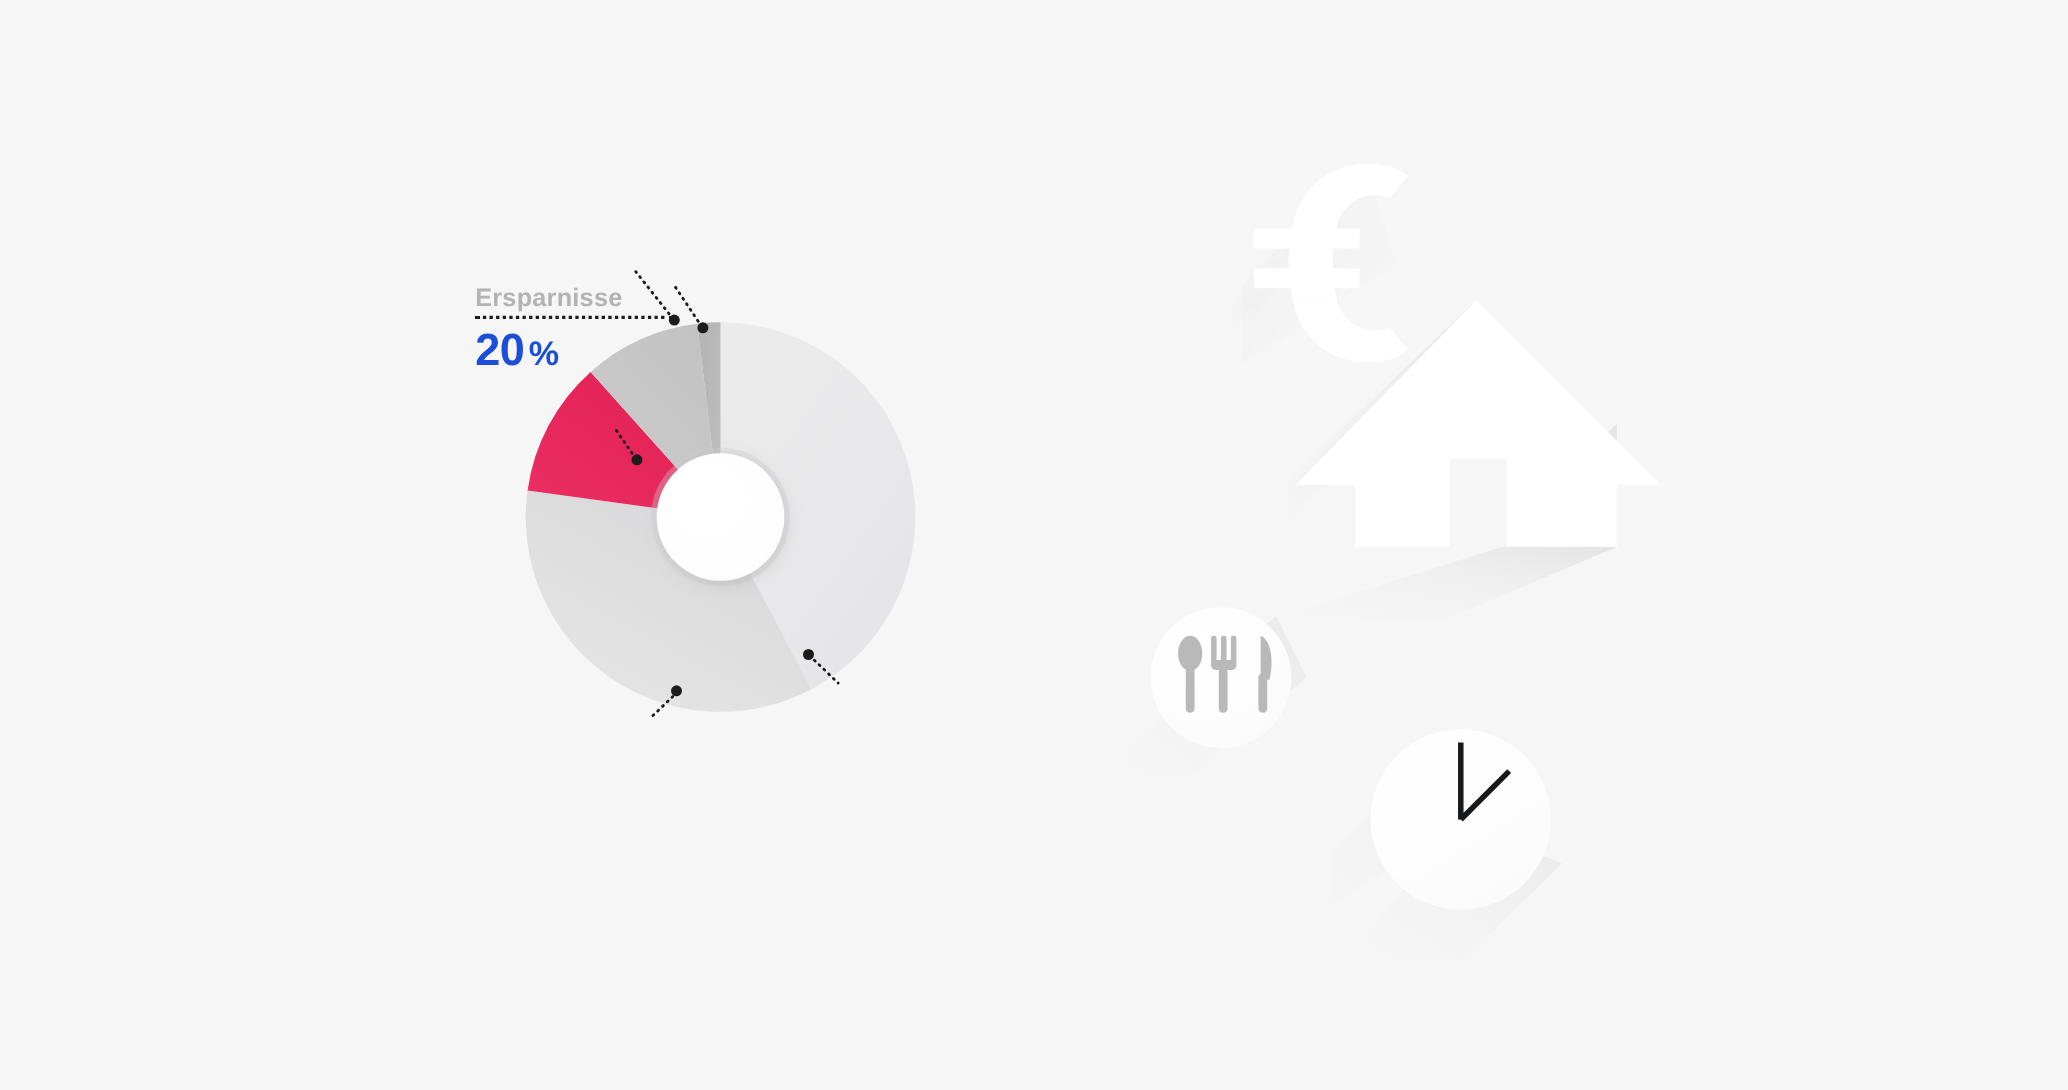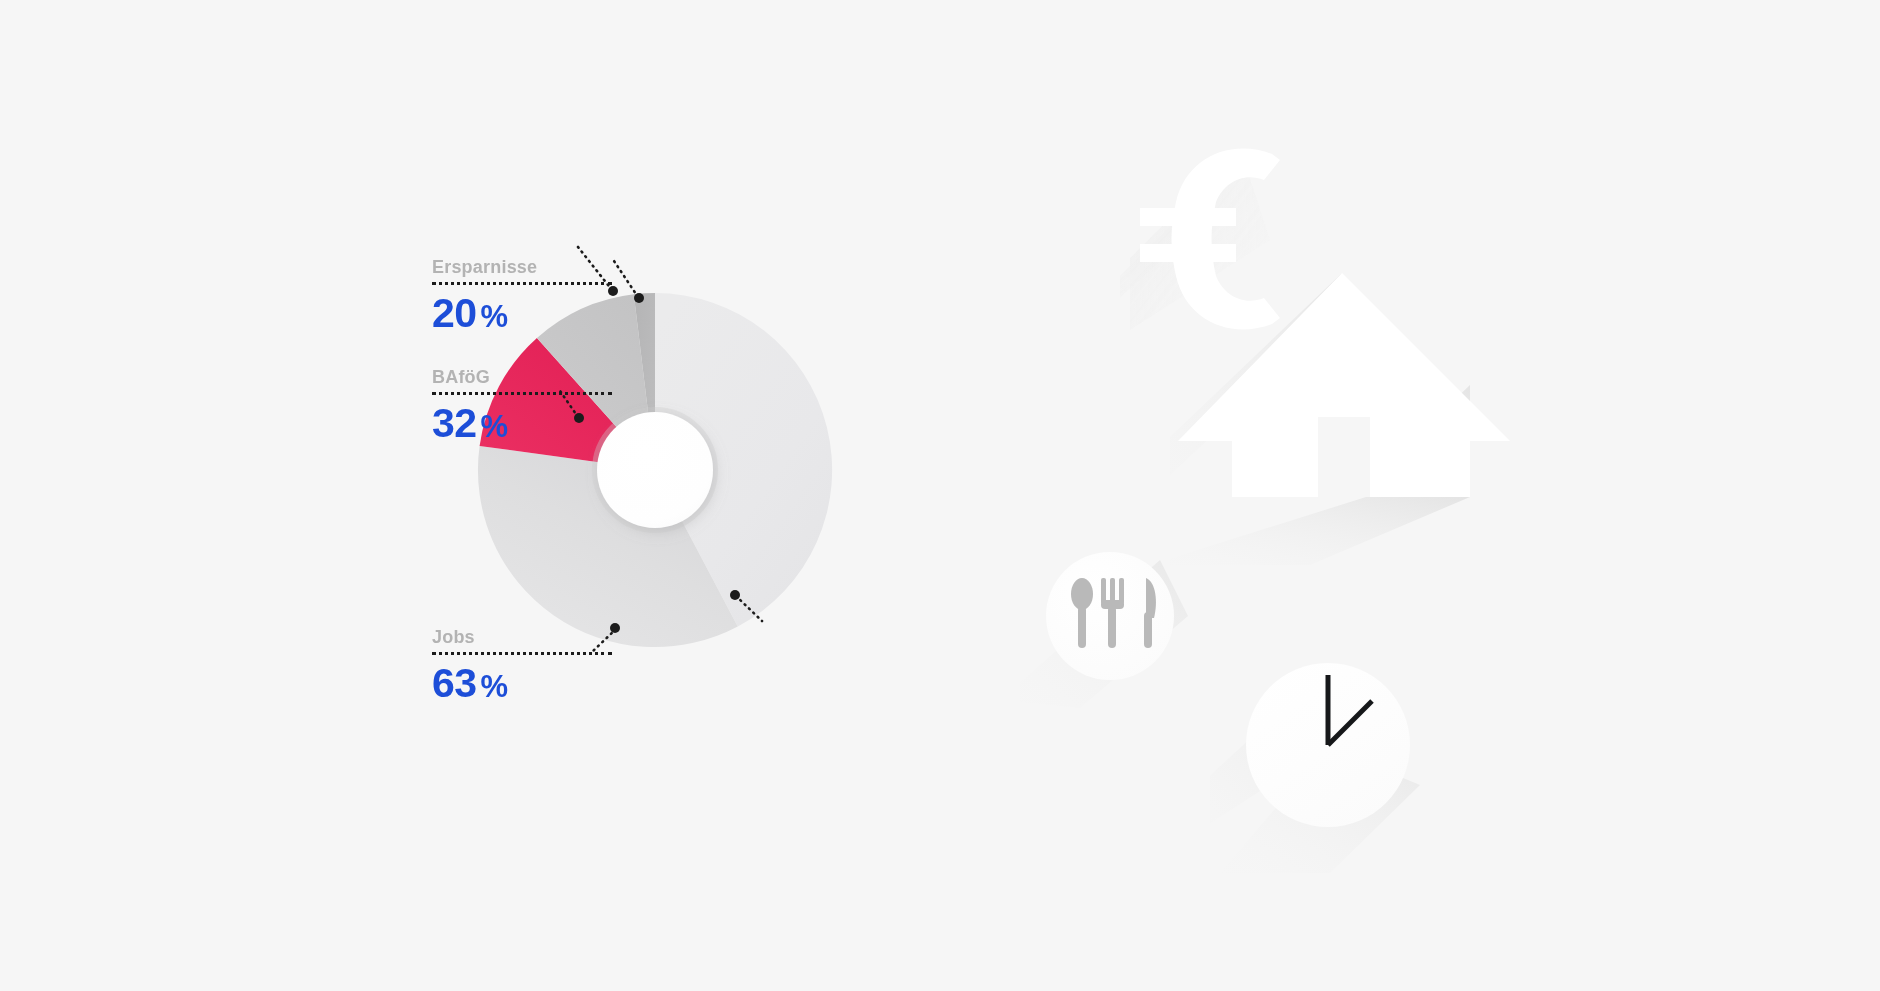--- a/index.html
+++ b/index.html
@@ -41,21 +41,21 @@
     overflow: visible;
   }
 
   
   .callout {
     position: absolute;
     white-space: nowrap;
   }
   .callout .cat {
     display: block;
-    font-size: 18px;
+    font-size: 23px;
     font-weight: 700;
     color: #b3b3b3;
     letter-spacing: 0.2px;
     line-height: 1.05;
     padding-bottom: 5px;
   }
   .callout .rule {
     display: block;
     height: 0;
     border-bottom: 3px dotted #1c1c1c;
@@ -196,31 +196,21 @@
         <circle cx="735" cy="595" r="5"></circle>
       </g>
     </svg>
 
     <div class="callout align-left" id="callout-ersparnisse">
       <span class="cat">Ersparnisse</span>
       <span class="rule"></span>
       <span class="val"><span>20</span><span class="pct">%</span></span>
     </div>
 
-    <div class="callout align-left" id="callout-bafoeg">
-      <span class="cat">BAföG</span>
-      <span class="rule"></span>
-      <span class="val"><span>32</span><span class="pct">%</span></span>
-    </div>
-
-    <div class="callout align-left" id="callout-jobs">
-      <span class="cat">Jobs</span>
-      <span class="rule"></span>
-      <span class="val"><span>63</span><span class="pct">%</span></span>
-    </div>
+
 
   </div>
 
   <div id="icon-area">
 
     <div class="icon-wrap" id="icon-euro">
       <svg viewBox="0 0 260 240" width="260" height="240">
         <defs>
           <linearGradient id="euroShade" x1="0" y1="0" x2="1" y2="1">
             <stop offset="0%" stop-color="#ededed" stop-opacity="0.95"></stop>

